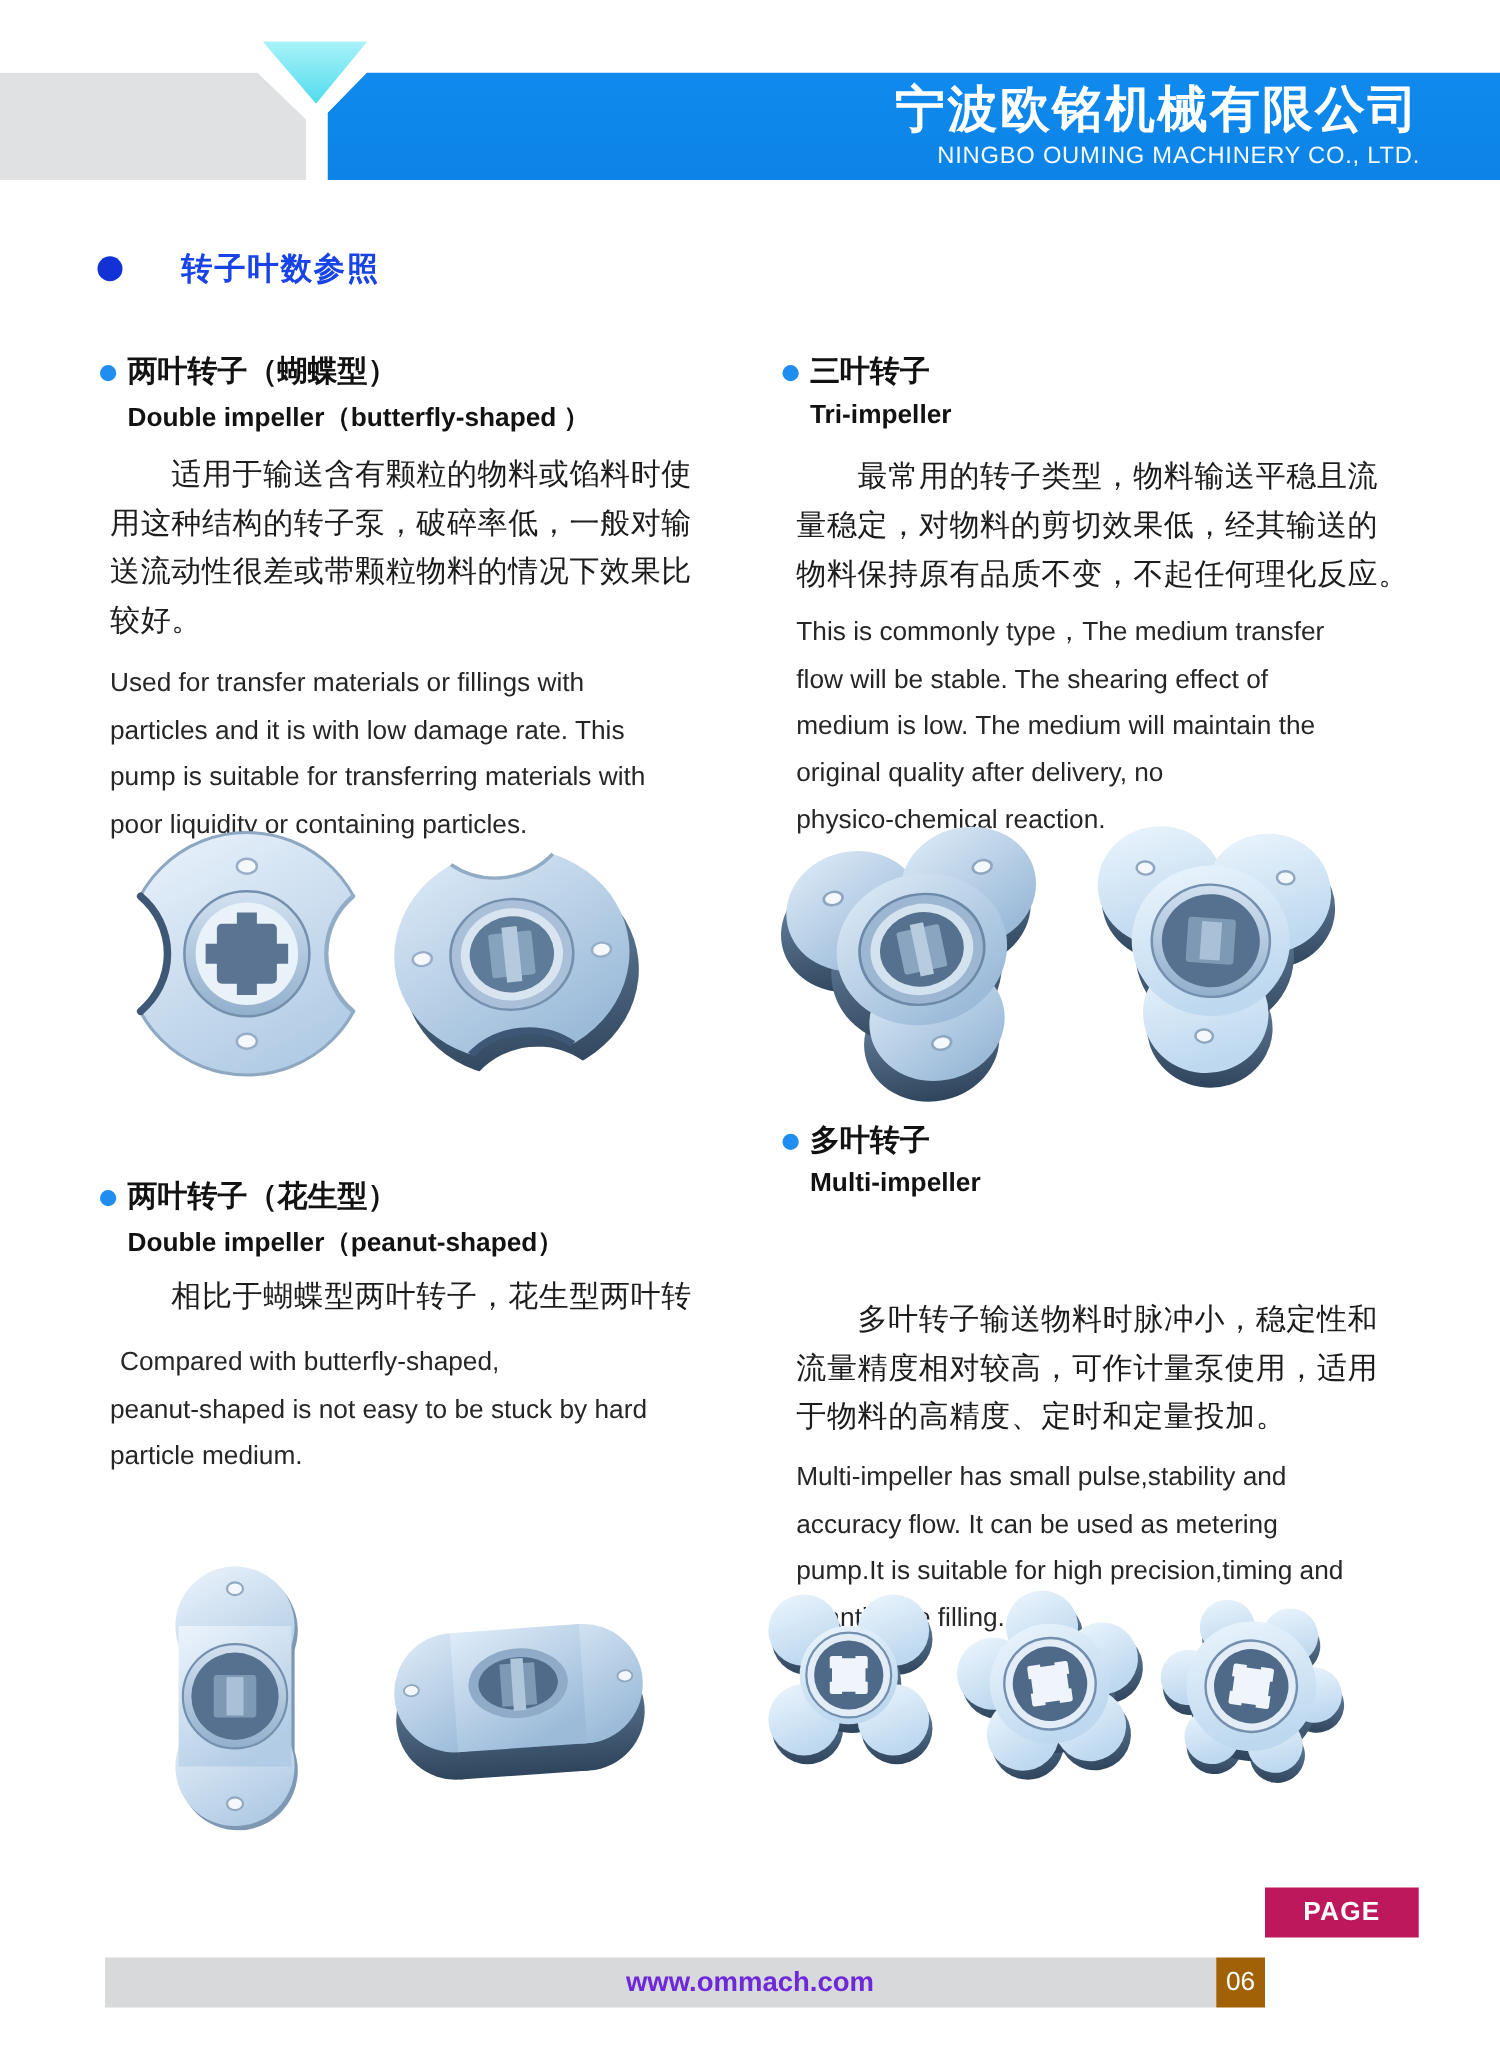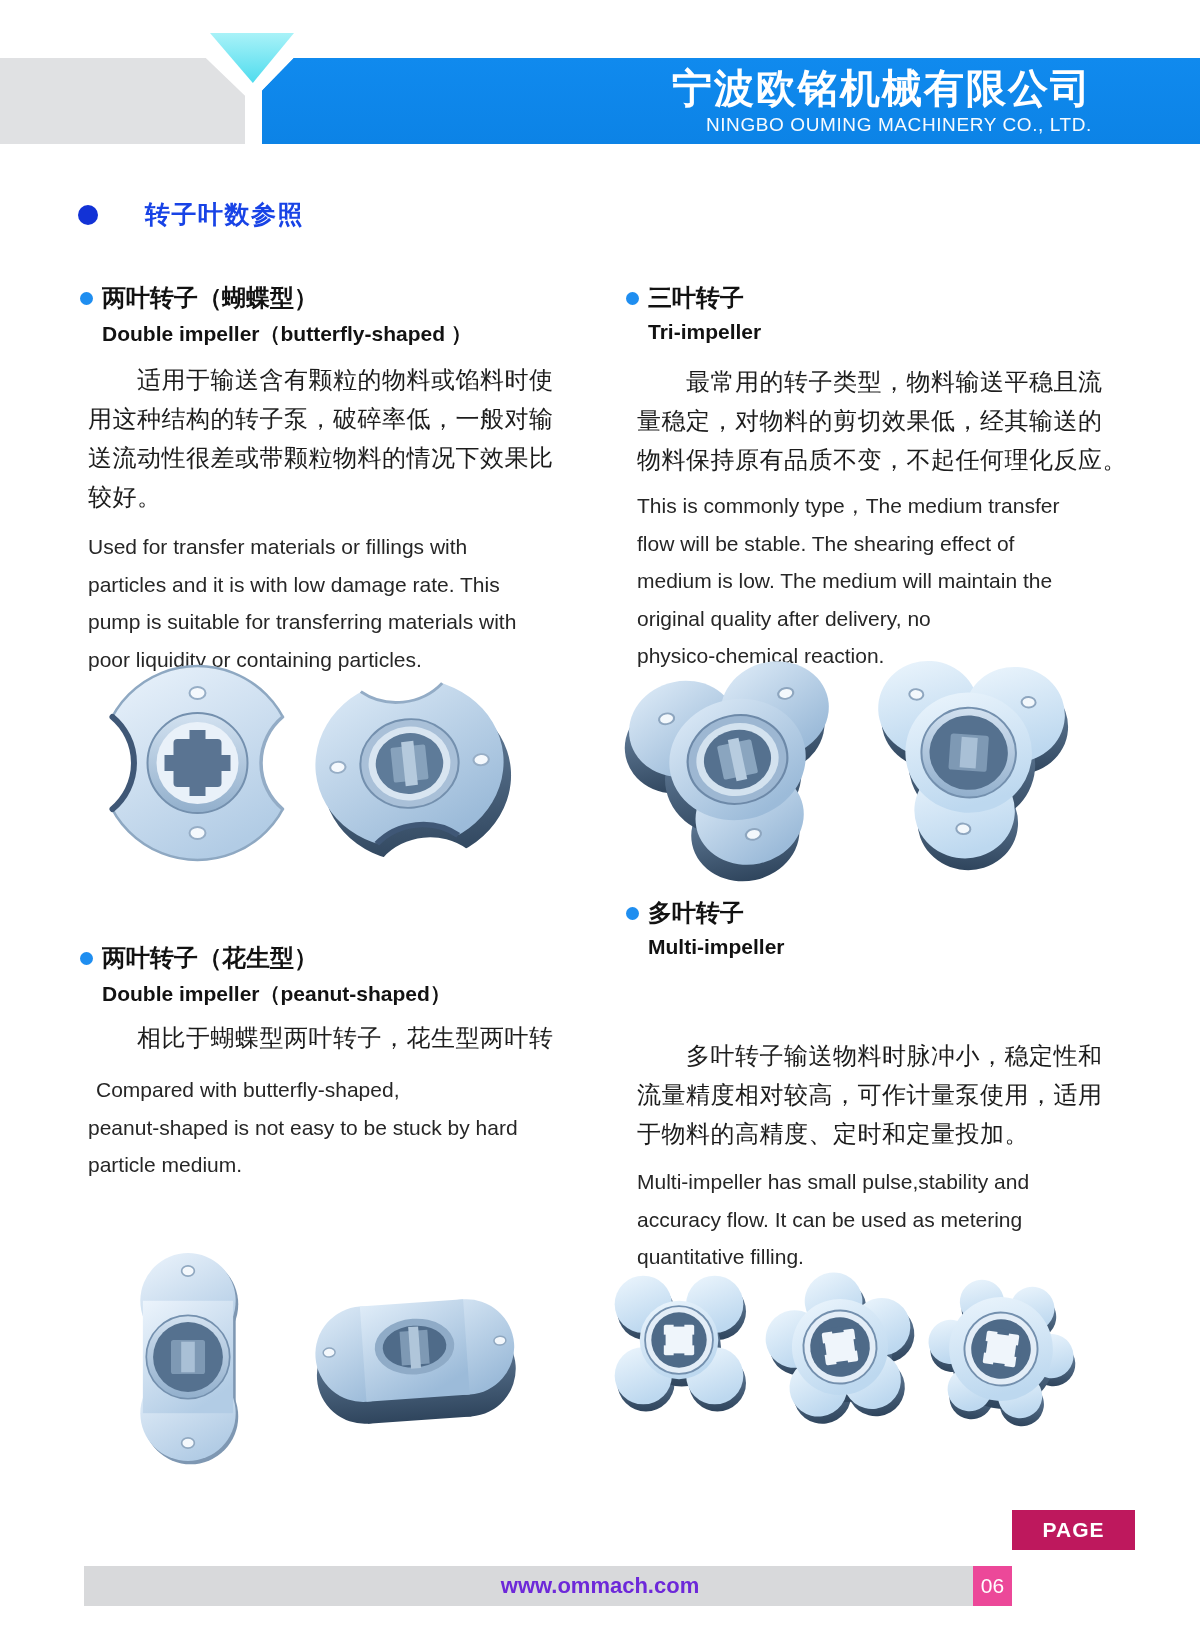--- a/index.html
+++ b/index.html
@@ -18,21 +18,21 @@
     position:absolute; left:210px; top:33px; width:84px; height:50px;
     background:linear-gradient(180deg,#a9f2f8 0%,#4fdcee 100%);
     clip-path:polygon(0 0, 100% 0, 51% 100%);
   }
   .hdr-blue {
     position:absolute; left:262px; top:58px; width:938px; height:86px;
     background:linear-gradient(180deg,#108aee 0,#0c83e6 100%);
     background-color:#0d85e8;
     clip-path:polygon(3.4% 0, 100% 0, 100% 100%, 0 100%, 0 38%);
     display:flex; flex-direction:column; align-items:flex-end; justify-content:center;
-    padding-right:108px; box-sizing:border-box; color:#fff;
+    padding-right:64px; box-sizing:border-box; color:#fff;
   }
   .hdr-zh { font-size:40px; font-weight:bold; letter-spacing:2px; line-height:1.05; }
   .hdr-en { font-size:19px; letter-spacing:.6px; margin-top:5px; color:rgba(255,255,255,.97); }
   
   .sec-title { position:absolute; left:78px; top:198px; display:flex; align-items:center;gap:36px; }
   .sec-bullet { width:20px; height:20px; border-radius:50%; background:#1232d6; margin-right:11px; }
   .sec-zh { font-size:25px; font-weight:bold; color:#1843e6; letter-spacing:1.5px; }
   .sec-en { font-size:25px; font-weight:bold; color:#1843e6; margin-left:52px; }
   
   .h-block { position:absolute; }
@@ -49,21 +49,21 @@
   
   .fig { position:absolute; }
   .fig svg { position:absolute; left:0; top:0; overflow:visible; }
   
   .ft-gray { position:absolute; left:84px; top:1566px; width:889px; height:40px; background:#d8d9db; }
   .ft-site {
     position:absolute; left:0; top:1566px; width:1200px; height:40px;
     text-align:center; line-height:40px; font-size:22px; font-weight:bold; color:#6d28d9;
   }
   .ft-num {
-    position:absolute; left:973px; top:1566px; width:39px; height:40px; background:#ec4899;
+    position:absolute; left:973px; top:1566px; width:39px; height:40px; background:#a16207;
     color:#fff; font-size:21px; display:flex; align-items:center; justify-content:center;
   }
   .ft-page {
     position:absolute; left:1012px; top:1510px; width:123px; height:40px; background:#be185d;
     color:#fff; font-size:21px; font-weight:bold; letter-spacing:1px;
     display:flex; align-items:center; justify-content:center;
   }
 </style>
 </head>
 <body>
@@ -280,20 +280,21 @@
     </div>
   </div>
 
   <div class="body-block" style="left:637px;top:1036px">
     <div class="zh-line ind">多叶转子输送物料时脉冲小，稳定性和</div>
     <div class="zh-line">流量精度相对较高，可作计量泵使用，适用</div>
     <div class="zh-line">于物料的高精度、定时和定量投加。</div>
     <div class="en-group" style="margin-top:10px">
       <div class="en-line">Multi-impeller has small pulse,stability and</div>
       <div class="en-line">accuracy flow. It can be used as metering</div>
+      <div class="en-line">pump.It is suitable for high precision,timing and</div>
       <div class="en-line">quantitative filling.</div>
     </div>
   </div>
 
   <div class="fig" style="left:135px;top:1248px;width:106px;height:218px">
     <svg width="106" height="218" viewBox="-62 -128 124 256">
       <g fill="#7e97b2" transform="translate(3,4)">
         <circle cy="-66" r="56"></circle>
           <circle cy="66" r="56"></circle>
           <rect x="-53" y="-66" width="106" height="132"></rect>

